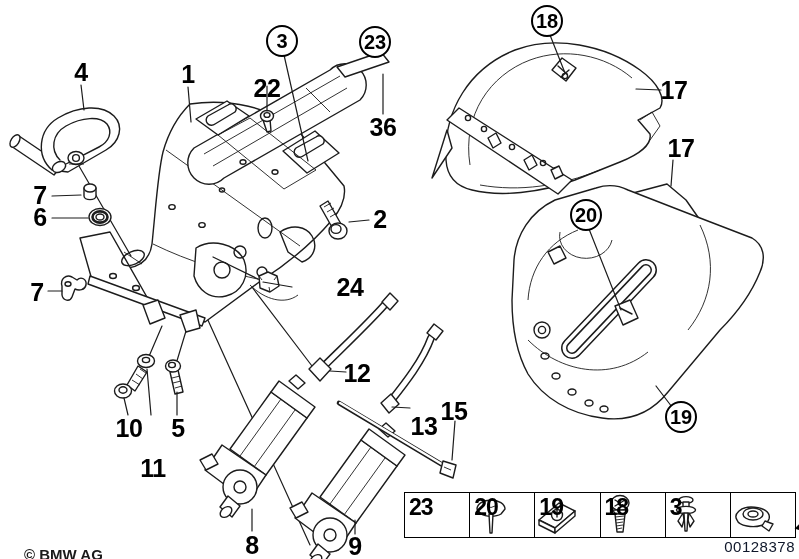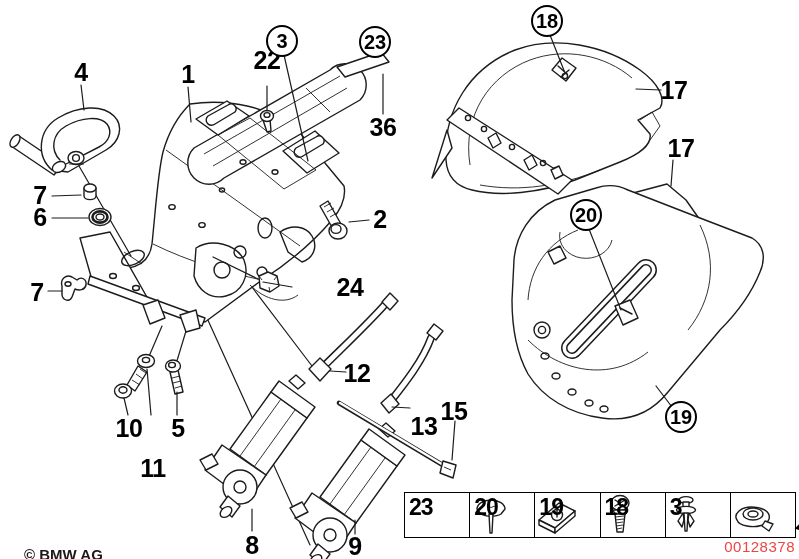--- a/index.html
+++ b/index.html
@@ -19,21 +19,21 @@
            background:#fff;font-size:20px;letter-spacing:0;
            display:flex;align-items:center;justify-content:center;}
   .legend{position:absolute;left:404px;top:492px;width:392px;height:46px;display:flex;
           border:1.2px solid #000;box-sizing:border-box;background:#fff;}
   .legend .cell{flex:1 1 0;border-right:1.2px solid #000;position:relative;cursor:pointer;}
   .legend .cell:last-child{border-right:none;}
   .legend .num{position:absolute;left:4px;top:1px;font-weight:bold;font-size:23px;letter-spacing:-1px;}
   .legend .ic{position:absolute;right:1px;top:1px;}
   .legend .arrow-cell .ic{right:3px;top:2px;}
   .footer-copy{position:absolute;left:24px;top:546px;font-size:15px;font-weight:bold;color:#1a1a1a;}
-  .footer-num{position:absolute;right:4px;top:538px;font-size:15px;color:#ef4444;letter-spacing:0.5px;}
+  .footer-num{position:absolute;right:4px;top:538px;font-size:15px;color:#0f172a;letter-spacing:0.5px;}
 </style>
 </head>
 <body>
 
 <div class="stage">
 
   <svg width="799" height="559" viewBox="0 0 799 559">
 
     <g>
       <path class="lead" d="M197,296 L310,545"></path>
@@ -271,21 +271,21 @@
       <path class="lead" d="M151,415 L147,369"></path>
       <path class="lead" d="M177,415 L177,392"></path>
       <path class="lead" d="M252,531 L252,509"></path>
       <path class="lead" d="M355,534 L355,520"></path>
     </g>
   </svg>
 
   <div class="callout-layer">
       <div class="callout" style="left: 81px; top: 72px;">4</div>
       <div class="callout" style="left: 188px; top: 74px;">1</div>
-      <div class="callout" style="left: 267px; top: 60px;">22</div>
+      <div class="callout" style="left: 267px; top: 88px;">22</div>
       <div class="callout circled" style="left: 282px; top: 41px;">3</div>
       <div class="callout circled" style="left: 375px; top: 42px;">23</div>
       <div class="callout" style="left: 383px; top: 127px;">36</div>
       <div class="callout circled" style="left: 547px; top: 21px;">18</div>
       <div class="callout" style="left: 674px; top: 90px;">17</div>
       <div class="callout" style="left: 681px; top: 148px;">17</div>
       <div class="callout circled" style="left: 586px; top: 215px;">20</div>
       <div class="callout circled" style="left: 681px; top: 417px;">19</div>
       <div class="callout" style="left: 380px; top: 219px;">2</div>
       <div class="callout" style="left: 306px; top: 287px; margin-left: 44px;">24</div>

